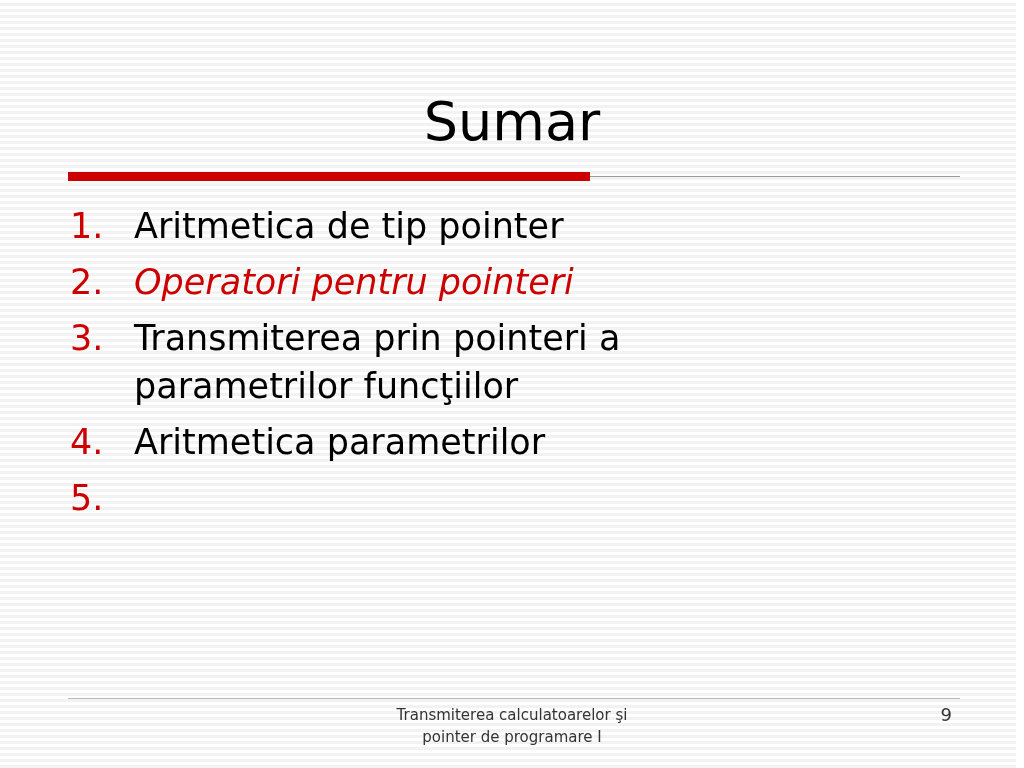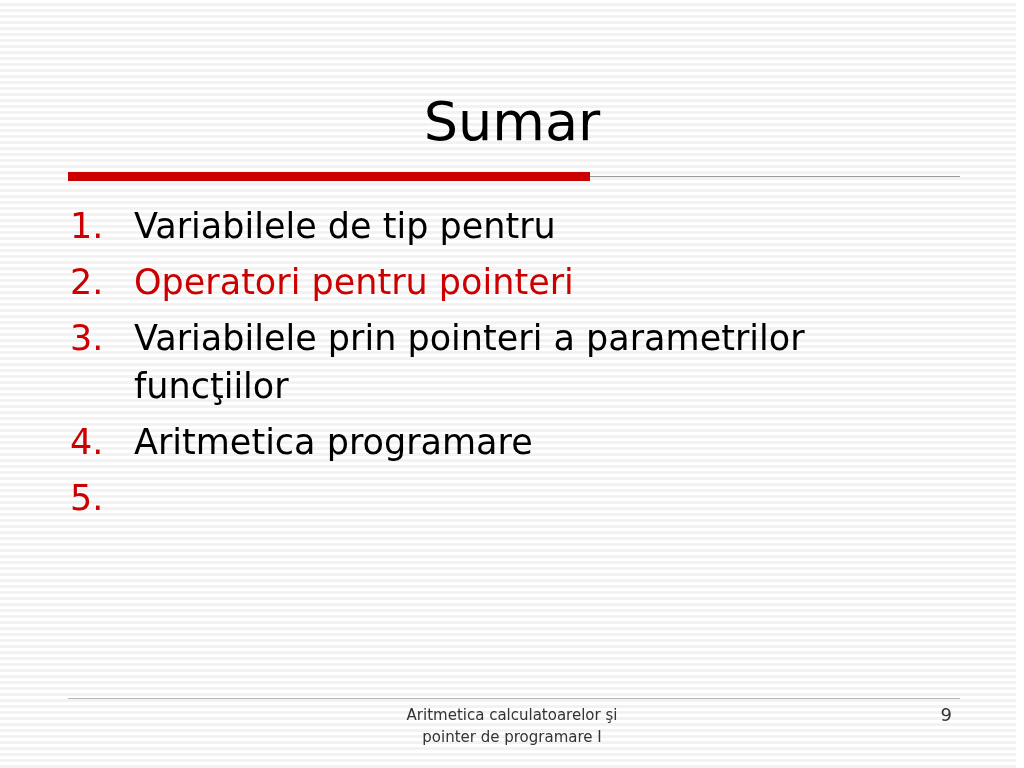--- a/index.html
+++ b/index.html
@@ -80,20 +80,21 @@
     text-align: left;
   }
   .txt {
     font-size: 35px;
     line-height: 48px;
     color: #000000;
     max-width: 680px;
   }
   .txt.red {
     color: #cc0000;
+    font-style: italic;
   }
   .footer-rule {
     position: absolute;
     top: 698px;
     left: 68px;
     width: 892px;
     height: 1px;
     background: #b8b8b8;
   }
   .footer-center {
@@ -124,42 +125,42 @@
 
   <div class="slide-title">Sumar</div>
 
   <div class="title-rule"></div>
   <div class="title-rule-accent"></div>
 
   <div class="content">
     <ol class="items">
       <li>
         <span class="num">1.</span>
-        <span class="txt">Variabilele de tip pentru</span>
+        <span class="txt">Aritmetica de tip pointer</span>
       </li>
       <li>
         <span class="num">2.</span>
         <span class="txt red">Operatori pentru pointeri</span>
       </li>
       <li>
         <span class="num">3.</span>
-        <span class="txt">Variabilele prin pointeri a parametrilor funcţiilor</span>
+        <span class="txt">Transmiterea prin pointeri a parametrilor funcţiilor</span>
       </li>
       <li>
         <span class="num">4.</span>
-        <span class="txt">Aritmetica programare</span>
+        <span class="txt">Aritmetica parametrilor</span>
       </li>
       <li>
         <span class="num">5.</span>
       </li>
     </ol>
   </div>
 
   <div class="footer-rule"></div>
 
   <div class="footer-center">
-    <div>Aritmetica calculatoarelor şi</div>
+    <div>Transmiterea calculatoarelor şi</div>
     <div>pointer de programare I</div>
   </div>
 
   <div class="footer-page">9</div>
 
 </div>
 
 </body></html>

